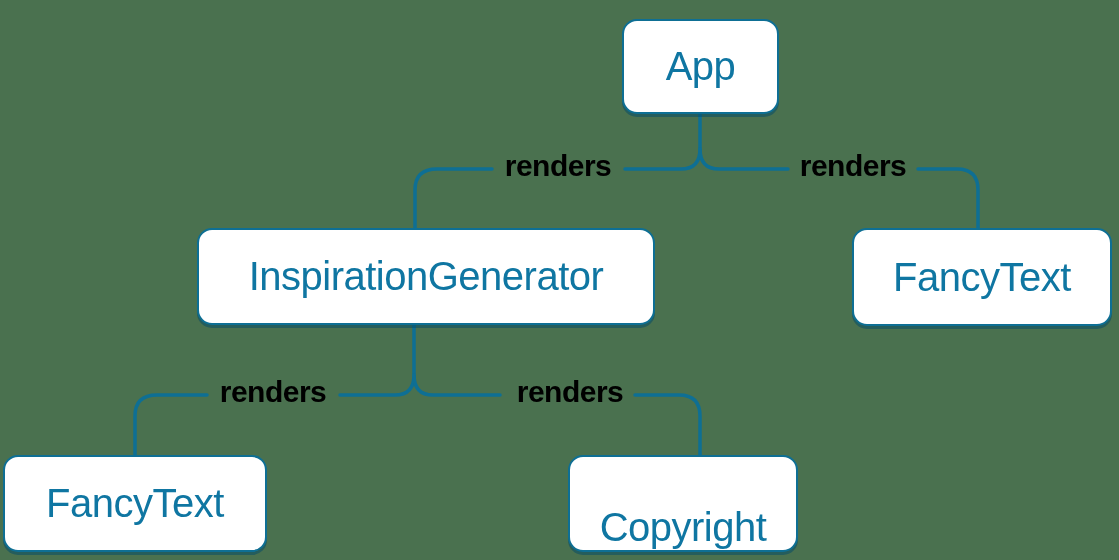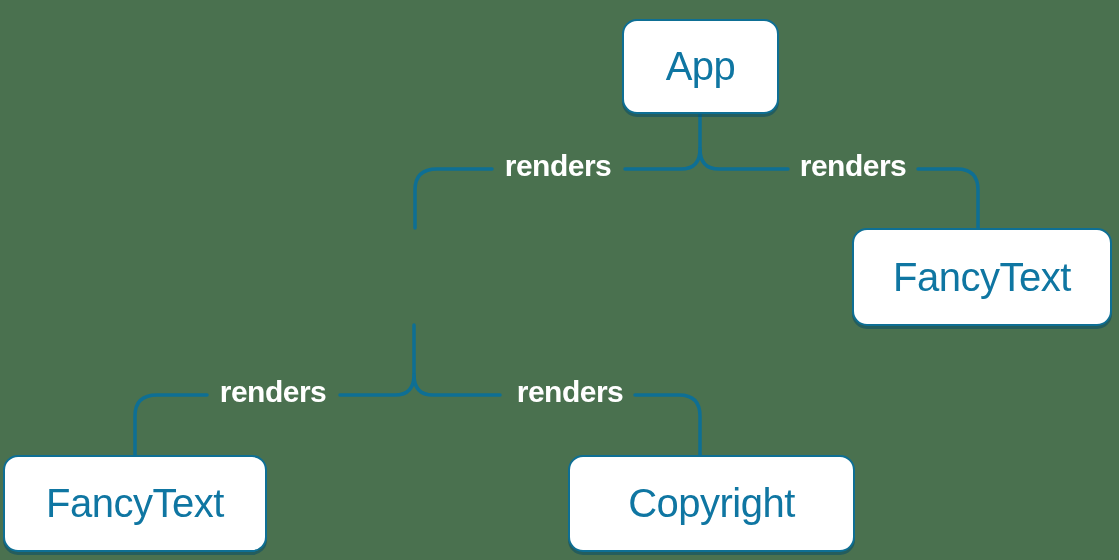--- a/index.html
+++ b/index.html
@@ -39,26 +39,26 @@
     font-size: 40px;
     letter-spacing: -0.5px;
     box-sizing: border-box;
     white-space: nowrap;
   }
 
   .node-app          { left: 622px; top: 19px;   width: 157px; height: 95px; }
   .node-ig           { left: 197px; top: 228px; width: 458px; height: 97px; }
   .node-fancy-right  { left: 852px; top: 228px; width: 260px; height: 98px; }
   .node-fancy-left   { left: 3px;   top: 455px; width: 264px; height: 97px; }
-  .node-copyright    { left: 568px; top: 455px; width: 287px; height: 97px; }
+  .node-copyright    { left: 568px; top: 455px; width: 230px; height: 97px; align-items: flex-end; }
 
   .edge-label {
     position: absolute;
     transform: translate(-50%, -50%);
-    color: #ffffff;
+    color: #000000;
     font-size: 30px;
     font-weight: 700;
     letter-spacing: -0.5px;
     white-space: nowrap;
   }
   .edge-label-1 { left: 558px; top: 166px; }
   .edge-label-2 { left: 853px; top: 166px; }
   .edge-label-3 { left: 273px; top: 392px; }
   .edge-label-4 { left: 570px; top: 392px; }
 </style>
@@ -79,20 +79,23 @@
     <path d="M207 395 L157 395 Q135 395 135 416 L135 455"></path>
 
     <path d="M414 375 Q414 395 433 395 L500 395"></path>
     <path d="M635 395 L679 395 Q700 395 700 416 L700 455"></path>
   </svg>
 
   <div class="node node-app">
     <span>App</span>
   </div>
 
+  <div class="node node-ig">
+    <span>InspirationGenerator</span>
+  </div>
 
   <div class="node node-fancy-right">
     <span>FancyText</span>
   </div>
 
   <div class="node node-fancy-left">
     <span>FancyText</span>
   </div>
 
   <div class="node node-copyright">

